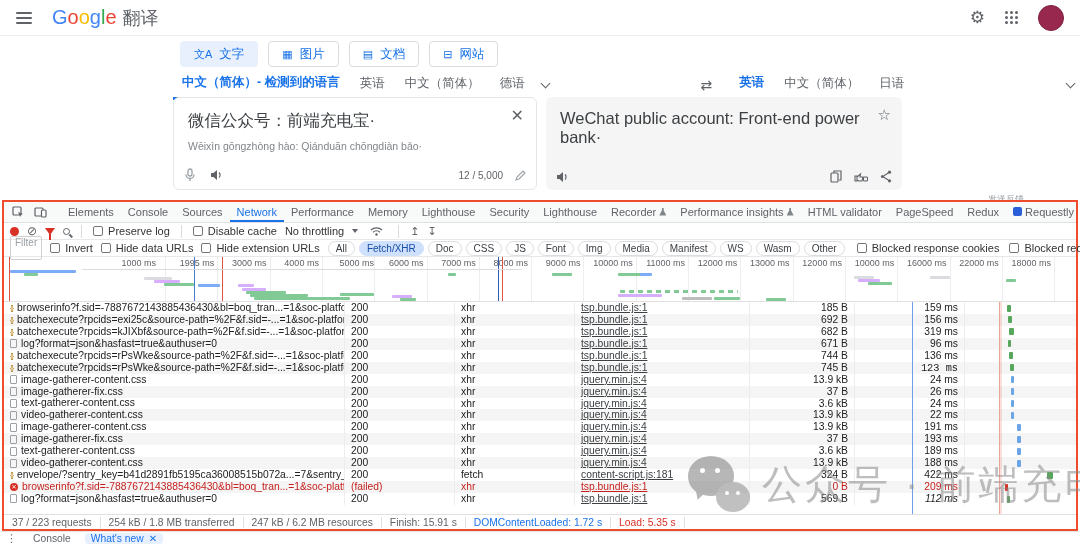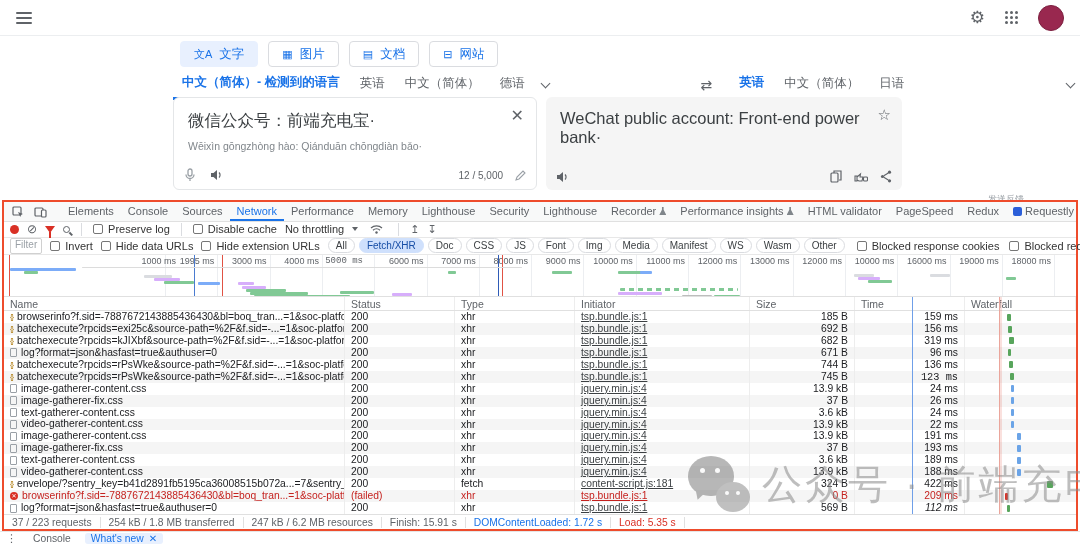--- a/index.html
+++ b/index.html
@@ -61,21 +61,21 @@
 .funnel{width:0;height:0;border-left:5px solid transparent;border-right:5px solid transparent;border-top:7px solid #d93025;position:relative}
 .funnel::after{content:"";position:absolute;left:-1px;top:-1px;width:2px;height:6px;background:#d93025}
 .mag{width:7px;height:7px;border:1.5px solid #5f6368;border-radius:50%;position:relative}
 .mag::after{content:"";position:absolute;width:4px;height:1.5px;background:#5f6368;transform:rotate(45deg);left:5px;top:6px}
 .cb{width:10px;height:10px;border:1px solid #767676;border-radius:2px;background:#fff;display:inline-block}
 .tool-item{display:flex;align-items:center;gap:5px;color:#333;white-space:nowrap}
 .dd-caret{width:0;height:0;border-left:3.5px solid transparent;border-right:3.5px solid transparent;border-top:4px solid #5f6368;margin-left:3px}
 .harrow{color:#5f6368;font-size:11px}
 
 .dt-filter{height:17px;display:flex;align-items:center;gap:8px;padding:0 6px;border-bottom:1px solid #e8e8e8}
-.filter-input{width:108px;height:16px;border:1px solid #d0d0d0;border-radius:2px;font-size:10px;color:#9aa0a6;padding:0 4px;line-height:12px}
+.filter-input{width:108px;height:24px;border:1px solid #d0d0d0;border-radius:2px;font-size:10px;color:#9aa0a6;padding:0 4px;line-height:12px}
 .chips{display:flex;gap:4px;align-items:center}
 .fchip{padding:1px 7px;border-radius:8px;border:1px solid #dadce0;color:#3c4043;font-size:10px;cursor:pointer;white-space:nowrap;background:#fff}
 .fchip.active{background:#cfe0fc;border-color:#cfe0fc;color:#174ea6}
 
 .dt-timeline{height:45px;position:relative;border-bottom:1px solid #e0e0e0;overflow:hidden}
 .tl-grid{position:absolute;top:0;bottom:0;width:1px;background:#eceef1}
 .tl-label{position:absolute;top:1px;font-size:9px;color:#5f6368;width:60px;text-align:right}
 .tl-bar{position:absolute;height:3px;border-radius:1px}
 .tl-vline{position:absolute;top:0;bottom:0;width:1px}
 
@@ -122,20 +122,24 @@
 </style>
 </head>
 <body>
 
 <div class="gt-header">
   <div class="hamburger">
       <i></i>
       <i></i>
       <i></i>
     </div>
+  <div class="logo">
+    <b><span class="lg1">G</span><span class="lg2">o</span><span class="lg3">o</span><span class="lg4">g</span><span class="lg5">l</span><span class="lg6">e</span></b>
+    <span class="suffix">翻译</span>
+  </div>
   <div class="right">
     <span class="gear">⚙</span>
     <span class="apps">
         <i style="left: 0px; top: 0px;"></i>
         <i style="left: 5px; top: 0px;"></i>
         <i style="left: 10px; top: 0px;"></i>
         <i style="left: 0px; top: 5px;"></i>
         <i style="left: 5px; top: 5px;"></i>
         <i style="left: 10px; top: 5px;"></i>
         <i style="left: 0px; top: 10px;"></i>
@@ -382,29 +386,29 @@
           </label>
           <label class="tool-item">
             <span class="cb"></span>
             <span>Blocked requests</span>
           </label>
         </div>
   </div>
 
   <div class="dt-timeline" id="timeline">
         <span class="tl-grid" style="left: 161px;"></span>
-        <span class="tl-label" style="left: 112px;">1000 ms</span>
+        <span class="tl-label" style="left: 92px;">1000 ms</span>
         <span class="tl-grid" style="left: 213.3px;"></span>
         <span class="tl-label" style="left: 150.3px;">1995 ms</span>
         <span class="tl-grid" style="left: 265.6px;"></span>
         <span class="tl-label" style="left: 202.6px;">3000 ms</span>
         <span class="tl-grid" style="left: 317.9px;"></span>
         <span class="tl-label" style="left: 254.9px;">4000 ms</span>
         <span class="tl-grid" style="left: 370.2px;"></span>
-        <span class="tl-label" style="left: 299px; font-family: Liberation Mono, monospace;">5000 ms</span>
+        <span class="tl-label" style="left: 310px;">5000 ms</span>
         <span class="tl-grid" style="left: 422.5px;"></span>
         <span class="tl-label" style="left: 359.5px;">6000 ms</span>
         <span class="tl-grid" style="left: 474.8px;"></span>
         <span class="tl-label" style="left: 411.8px;">7000 ms</span>
         <span class="tl-grid" style="left: 527.1px;"></span>
         <span class="tl-label" style="left: 464.1px;">8000 ms</span>
         <span class="tl-grid" style="left: 579.4px;"></span>
         <span class="tl-label" style="left: 516.4px;">9000 ms</span>
         <span class="tl-grid" style="left: 631.7px;"></span>
         <span class="tl-label" style="left: 568.7px;">10000 ms</span>
@@ -414,21 +418,21 @@
         <span class="tl-label" style="left: 673.3px;">12000 ms</span>
         <span class="tl-grid" style="left: 788.6px;"></span>
         <span class="tl-label" style="left: 725.6px;">13000 ms</span>
         <span class="tl-grid" style="left: 840.9px;"></span>
         <span class="tl-label" style="left: 777.9px;">12000 ms</span>
         <span class="tl-grid" style="left: 893.2px;"></span>
         <span class="tl-label" style="left: 830.2px;">10000 ms</span>
         <span class="tl-grid" style="left: 945.5px;"></span>
         <span class="tl-label" style="left: 882.5px;">16000 ms</span>
         <span class="tl-grid" style="left: 997.8px;"></span>
-        <span class="tl-label" style="left: 934.8px;">19000 ms</span>
+        <span class="tl-label" style="left: 934.8px;">22000 ms</span>
         <span class="tl-grid" style="left: 1050.1px;"></span>
         <span class="tl-label" style="left: 987.1px;">18000 ms</span>
         <span class="tl-vline" style="left: 5px; background: rgb(224, 82, 68);"></span>
         <span class="tl-vline" style="left: 190px; background: rgb(74, 123, 208);"></span>
         <span class="tl-vline" style="left: 218px; background: rgb(224, 82, 68);"></span>
         <span class="tl-vline" style="left: 494px; background: rgb(47, 91, 183);"></span>
         <span class="tl-vline" style="left: 498px; background: rgb(224, 82, 68);"></span>
         <span class="tl-bar" style="left: 6px; top: 13px; width: 66px; height: 3px; background: rgb(124, 172, 248);"></span>
         <span class="tl-bar" style="left: 20px; top: 16px; width: 14px; height: 3px; background: rgb(129, 201, 149);"></span>
         <span class="tl-bar" style="left: 78px; top: 12px; width: 440px; height: 1px; background: rgb(220, 220, 220);"></span>
@@ -454,29 +458,20 @@
         <span class="tl-bar" style="left: 710px; top: 40px; width: 26px; height: 3px; background: rgb(129, 201, 149);"></span>
         <span class="tl-bar" style="left: 762px; top: 41px; width: 20px; height: 3px; background: rgb(129, 201, 149);"></span>
         <span class="tl-bar" style="left: 850px; top: 19px; width: 20px; height: 3px; background: rgb(218, 220, 224);"></span>
         <span class="tl-bar" style="left: 854px; top: 22px; width: 22px; height: 3px; background: rgb(215, 174, 251);"></span>
         <span class="tl-bar" style="left: 864px; top: 25px; width: 24px; height: 3px; background: rgb(129, 201, 149);"></span>
         <span class="tl-bar" style="left: 926px; top: 19px; width: 20px; height: 3px; background: rgb(218, 220, 224);"></span>
         <span class="tl-bar" style="left: 1002px; top: 22px; width: 10px; height: 3px; background: rgb(129, 201, 149);"></span>
       </div>
 
   <div class="dt-table">
-    <div class="thead" id="thead">
-          <span class="cell" style="width: 341px;">Name</span>
-          <span class="cell" style="width: 110px;">Status</span>
-          <span class="cell" style="width: 120px;">Type</span>
-          <span class="cell" style="width: 175px;">Initiator</span>
-          <span class="cell" style="width: 105px; text-align: left;">Size</span>
-          <span class="cell" style="width: 110px; text-align: left;">Time</span>
-          <span class="cell" style="width: 111px;">Waterfall</span>
-        </div>
     <div class="rows" id="rows">
           <div class="nrow">
             <span class="cell c-name" style="width: 341px;">
               <span class="ri ri-xhr">{}</span>
               <span>browserinfo?f.sid=-7887672143885436430&amp;bl=boq_tran...=1&amp;soc-platform=1&amp;soc-device=1&amp;_reqid=260956&amp;...</span>
             </span>
             <span class="cell" style="width: 110px;">200</span>
             <span class="cell" style="width: 120px;">xhr</span>
             <span class="cell" style="width: 175px;"><span class="init">tsp.bundle.js:1</span></span>
             <span class="cell num" style="width: 105px;">185 B</span>

